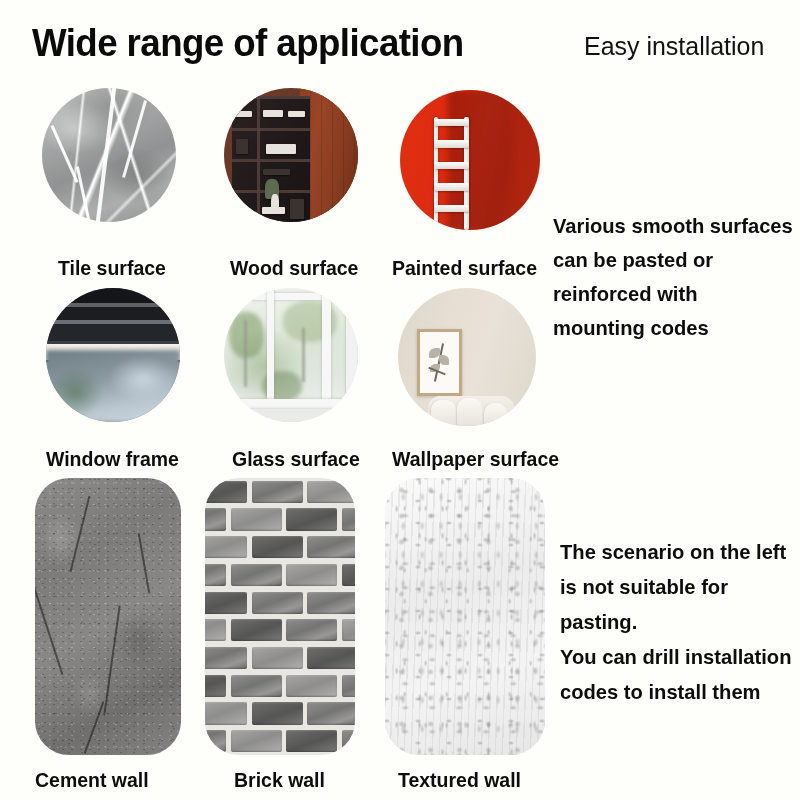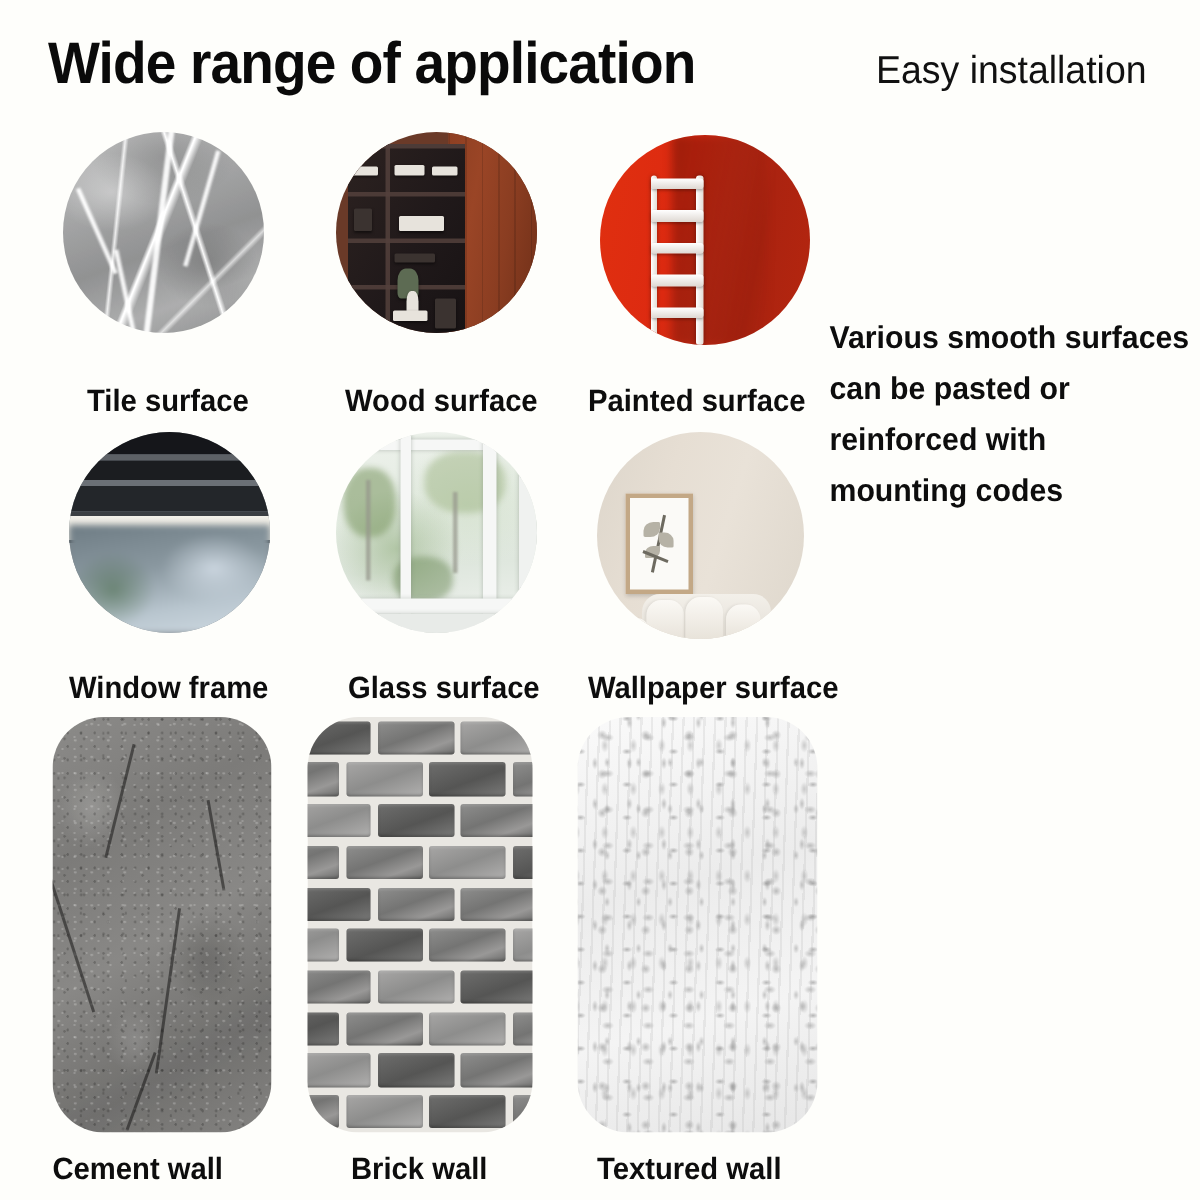--- a/index.html
+++ b/index.html
@@ -366,14 +366,21 @@
   <div class="caption" style="left:234px;top:768px;">Brick wall</div>
 
   <div class="panel" style="left:385px;top:478px;width:160px;height:277px;">
     <div class="tex-stucco">
       <div class="stucco-grain"></div>
       <div class="stucco-drip"></div>
     </div>
   </div>
   <div class="caption" style="left:398px;top:768px;">Textured wall</div>
 
+  <div class="sidetext" id="notes-unsuitable" style="left:560px;top:534px;">
+    <div class="ln">The scenario on the left</div>
+    <div class="ln">is not suitable for</div>
+    <div class="ln">pasting.</div>
+    <div class="ln">You can drill installation</div>
+    <div class="ln">codes to install them</div>
+  </div>
 
 </div>
 
 </body></html>

